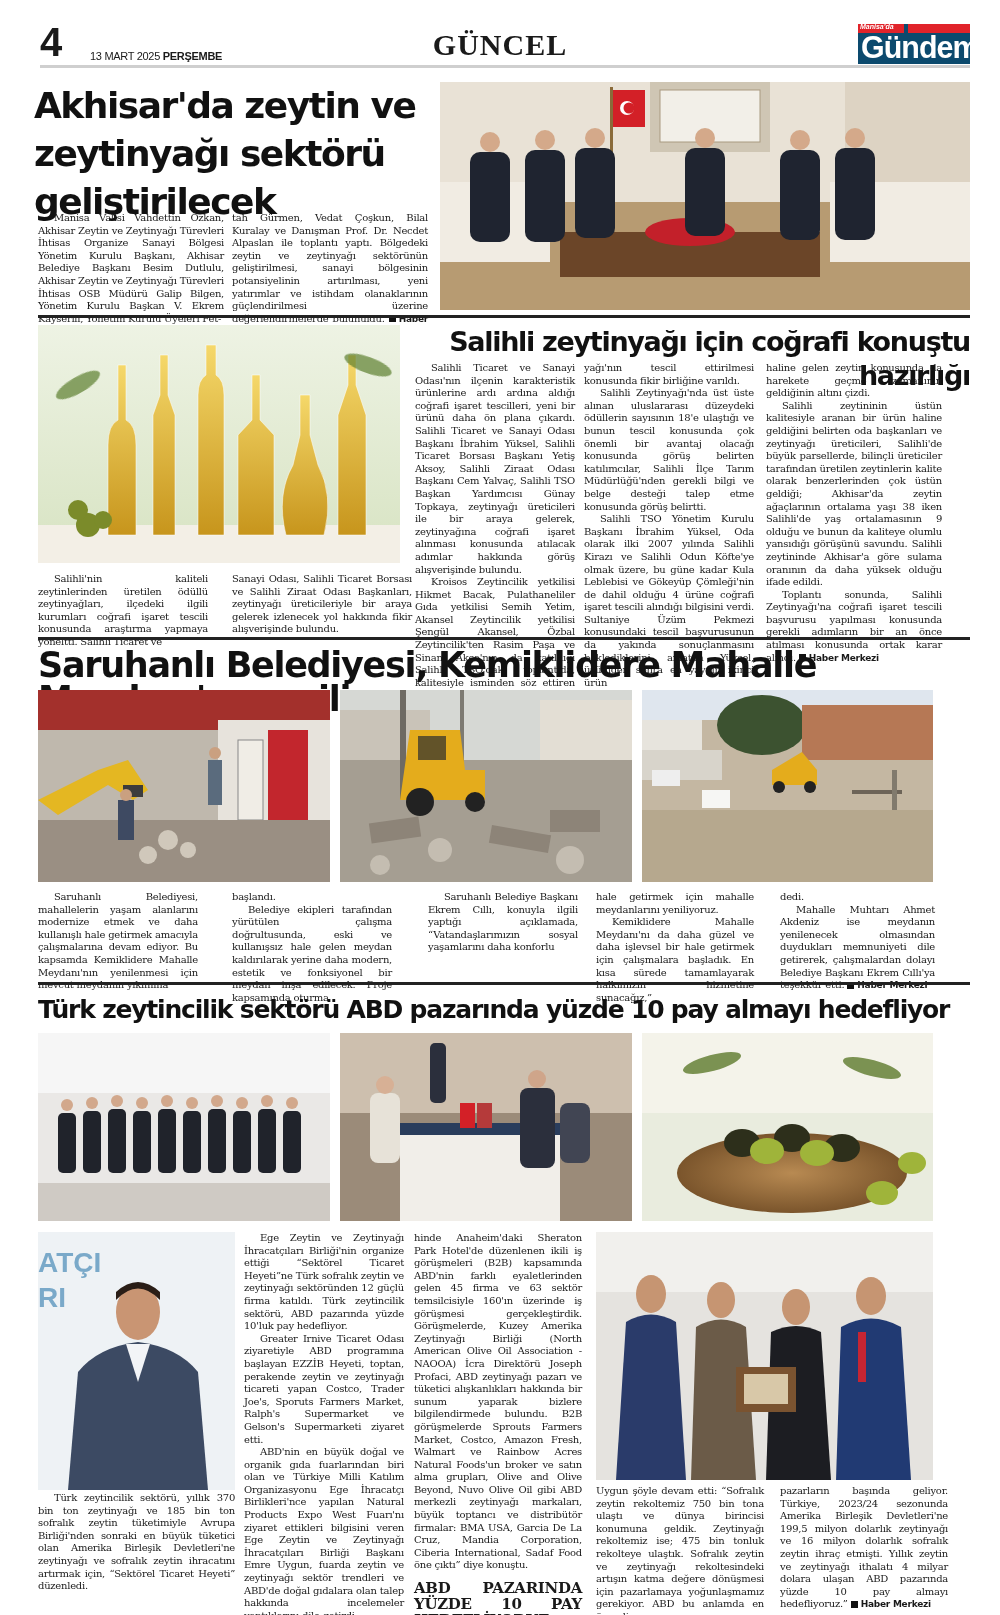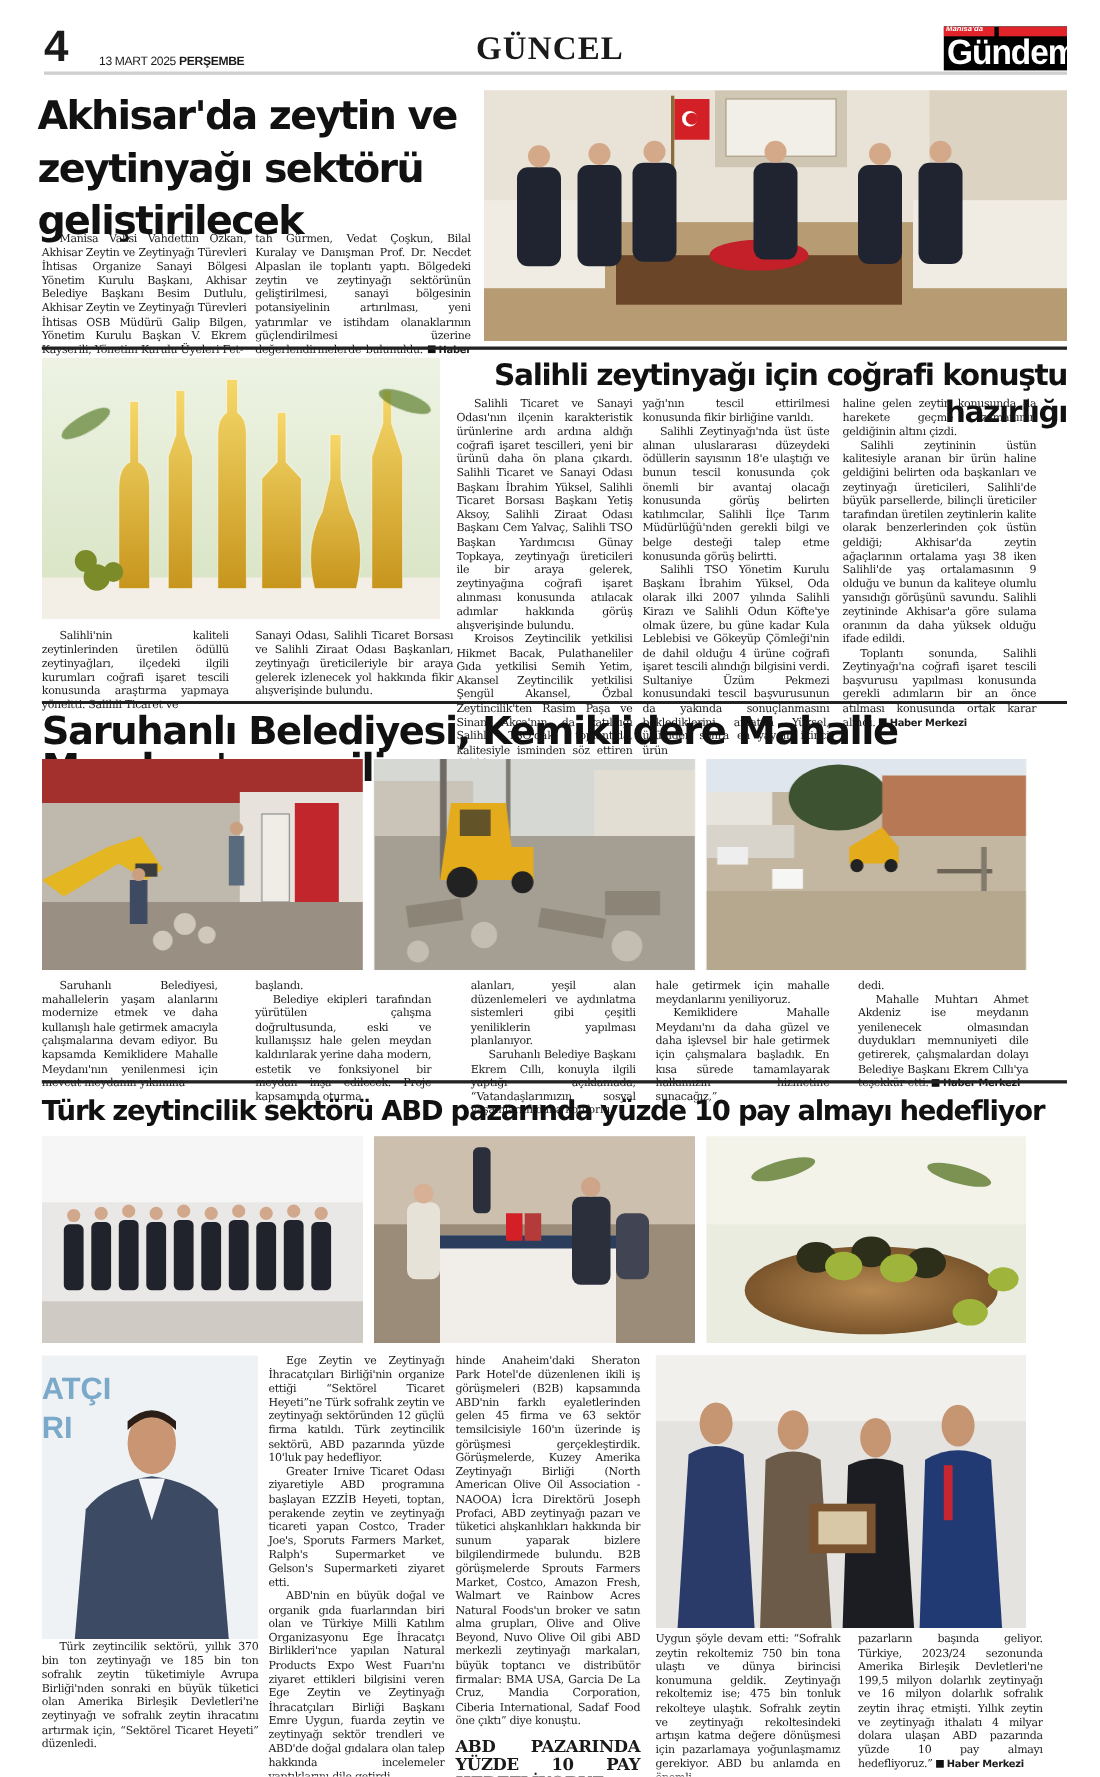--- a/index.html
+++ b/index.html
@@ -5,21 +5,21 @@
   * { box-sizing: border-box; margin: 0; padding: 0; }
   html, body { width: 1000px; height: 1615px; background: #fff; overflow: hidden; }
   body { position: relative; font-family: "DejaVu Serif", serif; color: #1a1a1a; }
   .abs { position: absolute; }
 
   
   .page-num { left: 40px; top: 22px; font-family: "Liberation Sans", sans-serif; font-weight: 700; font-size: 40px; line-height: 40px; }
   .date { left: 90px; top: 50px; font-family: "Liberation Sans", sans-serif; font-size: 11px; letter-spacing: -0.3px; }
   .date b { font-weight: 700; }
   .section { left: 0; width: 1000px; top: 28px; text-align: center; font-family: "Liberation Serif", serif; font-weight: 700; font-size: 30px; letter-spacing: 1px; }
-  .logo { left: 858px; top: 24px; width: 112px; height: 40px; background: #000000; overflow: hidden; }
+  .logo { left: 858px; top: 24px; width: 112px; height: 40px; background: #0c4a6e; overflow: hidden; }
   .logo .band { position: absolute; left: 0; top: 0; height: 9px; background: #e1232a; }
   .logo .b1 { width: 46px; }
   .logo .b2 { left: 50px; width: 62px; }
   .logo .small { position: absolute; left: 2px; top: -1px; font: italic 700 7px "Liberation Sans", sans-serif; color: #fff; }
   .logo .word { position: absolute; left: 3px; top: 6px; font: 700 32px/34px "Liberation Sans", sans-serif; color: #fff; letter-spacing: -1px; transform: scaleX(0.95); transform-origin: left; }
   .header-rule { left: 40px; top: 65px; width: 930px; height: 3px; background: #cfcfcf; }
 
   
   .hl { font-family: "DejaVu Sans", sans-serif; font-weight: 700; color: #111; letter-spacing: -1.5px; }
   .hl1 { left: 34px; top: 82px; width: 420px; font-size: 36px; line-height: 48px; }
@@ -228,21 +228,20 @@
 </div>
 
 <div class="abs col" style="left:38px; top:891px; width:160px;">
   <p>Saruhanlı Belediyesi, mahallelerin yaşam alanlarını modernize etmek ve daha kullanışlı hale getirmek amacıyla çalışmalarına devam ediyor. Bu kapsamda Kemiklidere Mahalle Meydanı'nın yenilenmesi için mevcut meydanın yıkımına</p>
 </div>
 <div class="abs col" style="left:232px; top:891px; width:160px;">
   <p style="text-indent:0">başlandı.</p>
   <p>Belediye ekipleri tarafından yürütülen çalışma doğrultusunda, eski ve kullanışsız hale gelen meydan kaldırılarak yerine daha modern, estetik ve fonksiyonel bir meydan inşa edilecek. Proje kapsamında oturma</p>
 </div>
 <div class="abs col" style="left:428px; top:891px; width:150px;">
-  <p style="text-indent:0">alanları, yeşil alan düzenlemeleri ve aydınlatma sistemleri gibi çeşitli yeniliklerin yapılması planlanıyor.</p>
   <p>Saruhanlı Belediye Başkanı Ekrem Cıllı, konuyla ilgili yaptığı açıklamada, “Vatandaşlarımızın sosyal yaşamlarını daha konforlu</p>
 </div>
 <div class="abs col" style="left:596px; top:891px; width:158px;">
   <p style="text-indent:0">hale getirmek için mahalle meydanlarını yeniliyoruz.</p>
   <p>Kemiklidere Mahalle Meydanı'nı da daha güzel ve daha işlevsel bir hale getirmek için çalışmalara başladık. En kısa sürede tamamlayarak halkımızın hizmetine sunacağız,”</p>
 </div>
 <div class="abs col" style="left:780px; top:891px; width:155px;">
   <p style="text-indent:0">dedi.</p>
   <p><span>Mahalle Muhtarı Ahmet Akdeniz ise meydanın yenilenecek olmasından duydukları memnuniyeti dile getirerek, çalışmalardan dolayı Belediye Başkanı Ekrem Cıllı'ya teşekkür etti.</span> <span class="sig">Haber Merkezi</span></p>
 </div>

